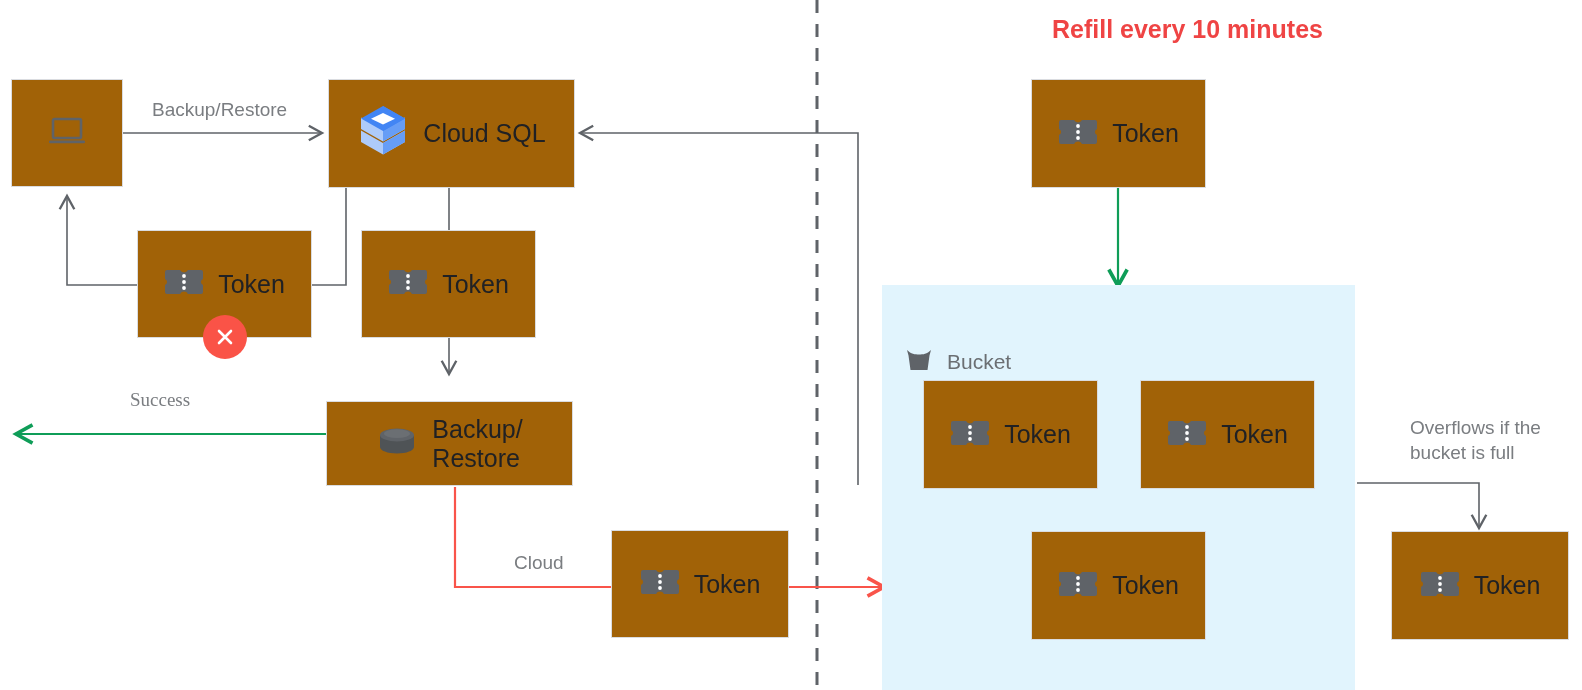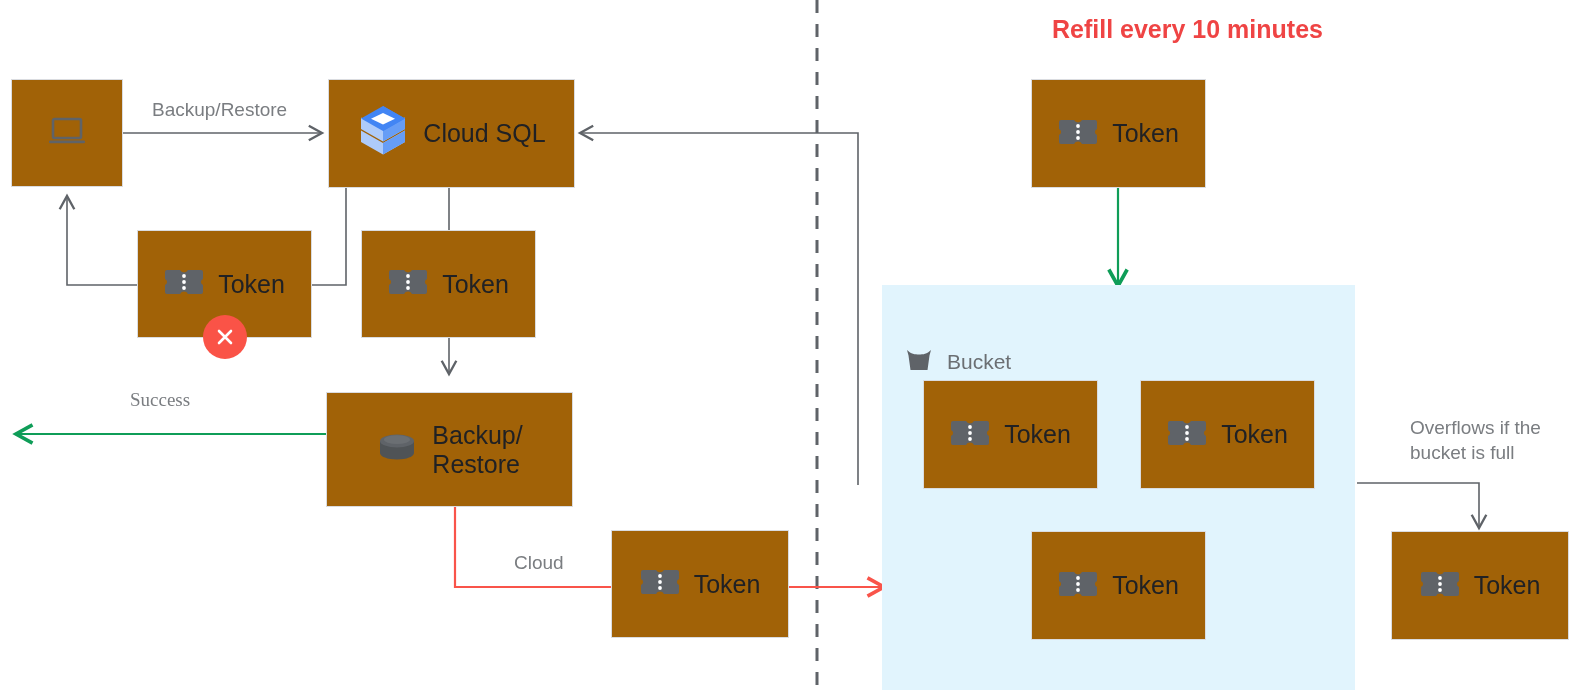--- a/index.html
+++ b/index.html
@@ -197,21 +197,21 @@
           <path d="M3 3 h13 a4.5 4.5 0 0 0 8 0 h13 a2 2 0 0 1 2 2 v7 a3.2 3.2 0 0 0 0 6 v7 a2 2 0 0 1 -2 2 h-13 a4.5 4.5 0 0 0 -8 0 h-13 a2 2 0 0 1 -2 -2 v-7 a3.2 3.2 0 0 0 0 -6 v-7 a2 2 0 0 1 2 -2 z" fill="#5f6368"></path>
           <circle cx="20" cy="9" r="1.9" fill="#ffffff"></circle>
           <circle cx="20" cy="15" r="1.9" fill="#ffffff"></circle>
           <circle cx="20" cy="21" r="1.9" fill="#ffffff"></circle>
         </svg>
       </span>
       <span class="node-label">Token</span>
     </div>
   </div>
 
-  <div class="node-box" style="left:326px; top:392px; width:247px; height:115px;">
+  <div class="node-box" style="left:326px; top:401px; width:247px; height:85px;">
     <div class="node-inner">
       <span class="icon">
         <svg width="42" height="34" viewBox="0 0 42 34" xmlns="http://www.w3.org/2000/svg">
           <path d="M4 10 v12 c0 3.8 7.6 6.4 17 6.4 s17 -2.6 17 -6.4 v-12 z" fill="#4f5356"></path>
           <ellipse cx="21" cy="10" rx="17" ry="6.4" fill="#5f6368"></ellipse>
           <ellipse cx="21" cy="8.6" rx="13" ry="4.4" fill="#6b6f73"></ellipse>
         </svg>
       </span>
       <span class="node-label">Backup/
 Restore</span>

